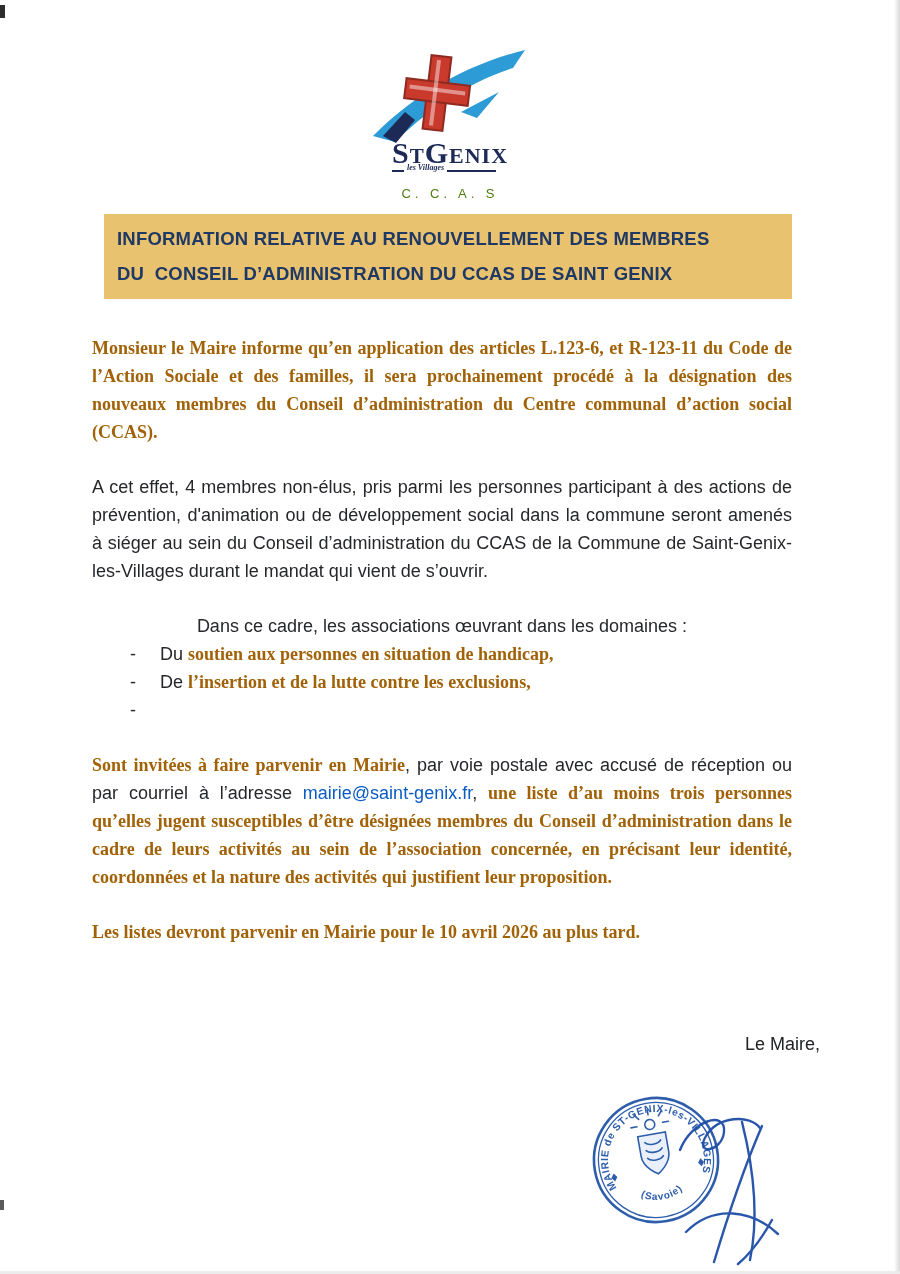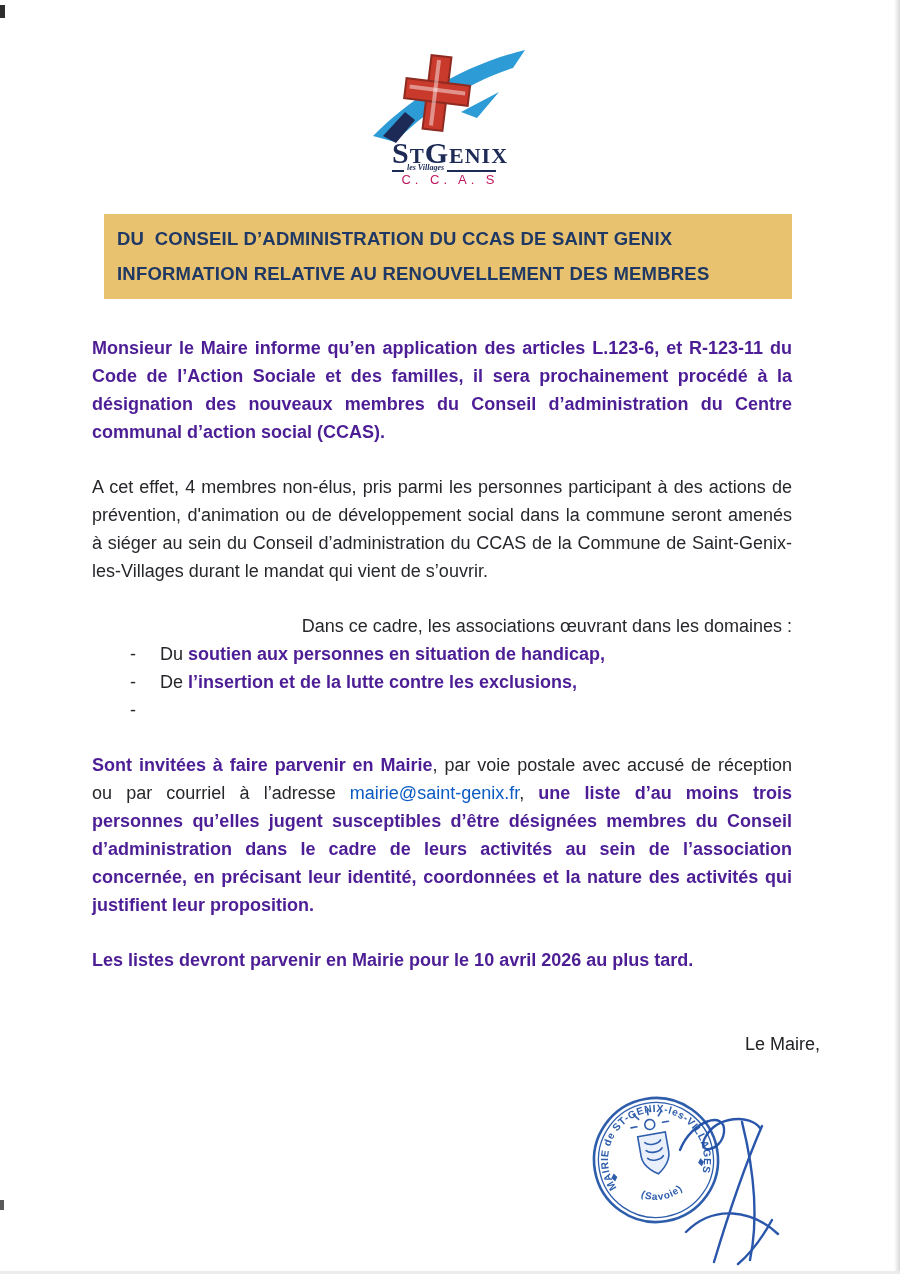--- a/index.html
+++ b/index.html
@@ -27,41 +27,41 @@
     font-family:"Liberation Serif", serif; font-weight:700;
     color:#1d2a56; letter-spacing:1px; line-height:1; text-align:left;
   }
   .lg-st { font-size:30px; font-variant:small-caps; }
   .lg-genix { display:inline-block; font-size:22px; }
   .lg-genix::first-letter { font-size:30px; }
   .logo-underline { position:relative; width:104px; height:2px; background:#1d2a56; margin-top:2px; }
   .logo-sub { position:absolute; top:-6px; left:12px; background:#ffffff; padding:0 3px;
     font-family:"Liberation Serif", serif; font-style:italic;
     font-size:8px; color:#1d2a56; letter-spacing:0; white-space:nowrap; }
-  .logo-ccas { margin-top:0; font-size:13px; letter-spacing:4px; color:#be185d; font-weight:400; }
+  .logo-ccas { margin-top:14px; font-size:13px; letter-spacing:4px; color:#4d7c0f; font-weight:400; }
 
   
   .title-block {
     position:absolute; left:104px; top:214px; width:688px;
     background:#e8c26f; padding:12px 13px;
   }
   .title-line {
     color:#1f3864; font-weight:700; font-size:18.5px; line-height:26px;
     white-space:pre-wrap; letter-spacing:0.2px;
   }
   .title-line + .title-line { margin-top:9px; }
 
   
   .content {
     position:absolute; left:92px; top:334px; width:700px;
     color:#26272b; font-size:18px; line-height:28px; text-align:justify;
   }
   .content p { margin-bottom:27px; }
-  .content .b { font-weight:700; color:#4c1d95; }
-  .intro-line { margin-bottom:0 !important; text-align:right; }
+  .content .b { font-weight:700; color:#a16207;font-family:Liberation Serif, serif; }
+  .intro-line { margin-bottom:0 !important; text-align:center; }
   .list { margin-bottom:27px; }
   .list-row { display:flex; line-height:28px; text-align:left; }
   .list-row .dash { flex:none; margin-left:38px; width:30px; }
   .email-link { color:#0b5bc4; cursor:pointer; }
 
   
   .signature-block {
     position:absolute; top:1030px; left:540px; width:280px;
     text-align:right; font-size:18px; line-height:29px; color:#222326;
   }
@@ -107,22 +107,22 @@
     <div class="logo-wordmark">
       <span class="lg-st">St</span><span class="lg-genix">GENIX</span>
       <div class="logo-underline">
         <span class="logo-sub">les Villages</span>
       </div>
     </div>
     <div class="logo-ccas">C. C. A. S</div>
   </div>
 
   <div class="title-block">
+    <div class="title-line">INFORMATION RELATIVE AU RENOUVELLEMENT DES MEMBRES</div>
     <div class="title-line">DU  CONSEIL D’ADMINISTRATION DU CCAS DE SAINT GENIX</div>
-    <div class="title-line">INFORMATION RELATIVE AU RENOUVELLEMENT DES MEMBRES</div>
   </div>
 
   <div class="content">
 
     <p class="b">Monsieur le Maire informe qu’en application des articles L.123-6, et R-123-11 du Code de l’Action Sociale et des familles, il sera prochainement procédé à la désignation des nouveaux membres du Conseil d’administration du Centre communal d’action social (CCAS).</p>
 
     <p>A cet effet, 4 membres non-élus, pris parmi les personnes participant à des actions de prévention, d'animation ou de développement social dans la commune seront amenés à siéger au sein du Conseil d’administration du CCAS de la Commune de Saint-Genix-les-Villages durant le mandat qui vient de s’ouvrir.</p>
 
     <p class="intro-line">Dans ce cadre, les associations œuvrant dans les domaines :</p>
 

